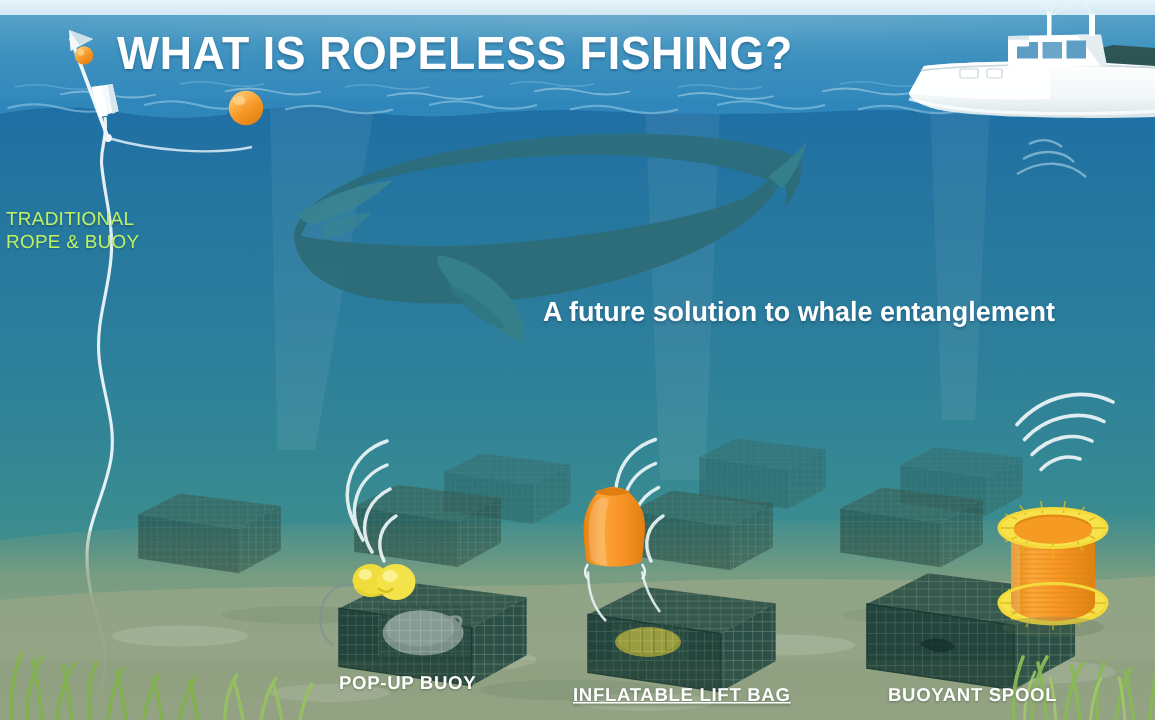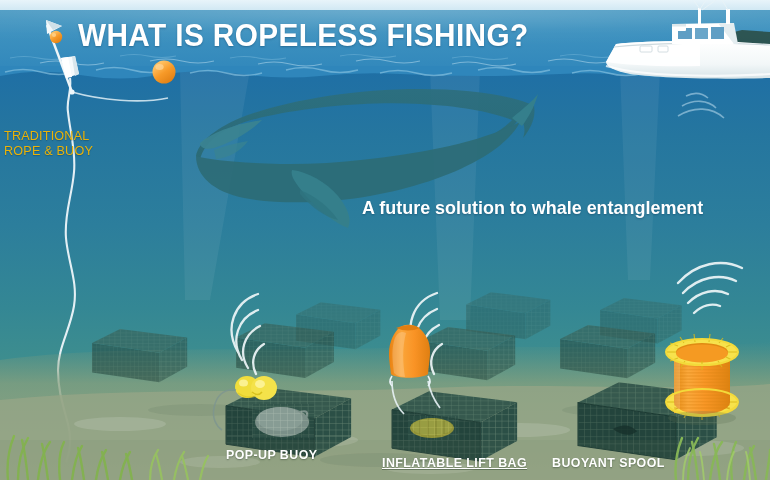--- a/index.html
+++ b/index.html
@@ -53,40 +53,40 @@
     font-weight: bold;
     color: #ffffff;
     white-space: nowrap;
     text-shadow: 0 1px 2px rgba(10,50,80,0.4);
     transform: scaleX(0.97);
     transform-origin: left center;
   }
   #traditional-label {
     position: absolute;
     left: 4px;
-    top: 129px;
+    top: 139px;
     font-size: 12.6px;
-    color: #eab308;
+    color: #bef264;
     line-height: 15px;
     letter-spacing: 0.2px;
     white-space: nowrap;
     text-shadow: 0 1px 1px rgba(8,45,70,0.35);
   }
   .method-label {
     position: absolute;
     font-size: 12.4px;
     font-weight: bold;
     color: #ffffff;
     letter-spacing: 0.45px;
     white-space: nowrap;
     text-shadow: 0 1px 1.5px rgba(40,60,40,0.45);
   }
   #label-popup  { left: 226px; top: 448px; }
   #label-liftbag{ left: 382px; top: 456px; text-decoration: underline; }
-  #label-spool  { left: 552px; top: 456px; }
+  #label-spool  { left: 592px; top: 456px; }
 </style>
 </head>
 <body>
 
 <div id="infographic">
 
   <svg id="scene-svg" viewBox="0 0 770 480">
     <defs>
       <linearGradient id="gSky" x1="0" y1="0" x2="0" y2="1">
         <stop offset="0%" stop-color="#e8f4fa"></stop>

